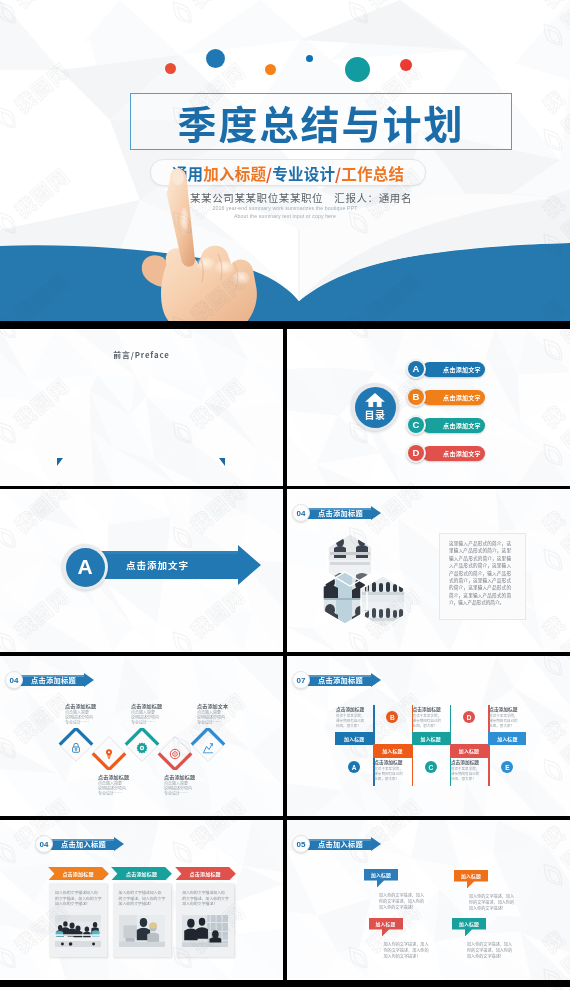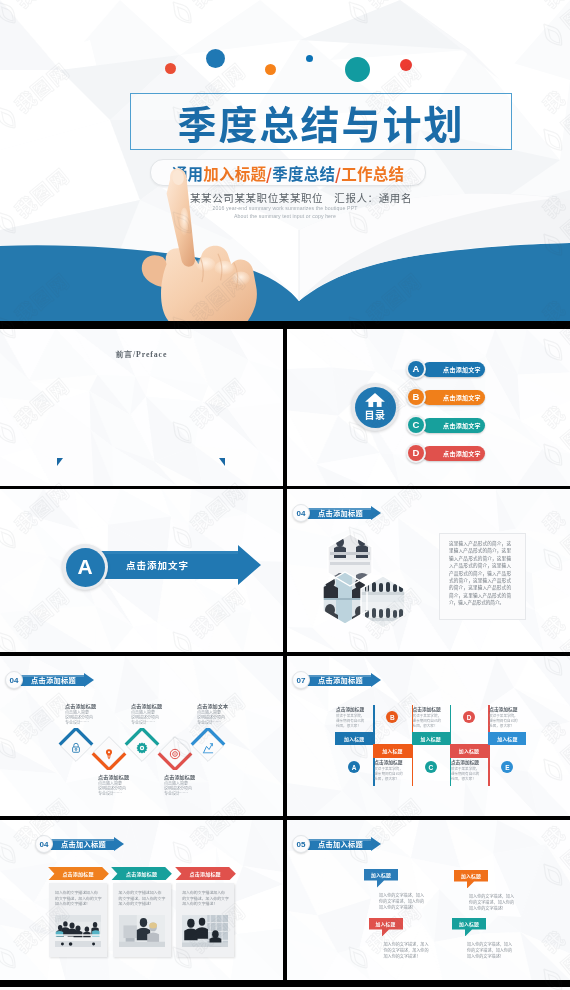--- a/index.html
+++ b/index.html
@@ -113,21 +113,21 @@
     <div class="dot" style="left:265px;top:64px;width:11px;height:11px;background:#f6821a;"></div>
     <div class="dot" style="left:306px;top:55px;width:7px;height:7px;background:#0b72b5;"></div>
     <div class="dot" style="left:345px;top:57px;width:25px;height:25px;background:#129ba0;"></div>
     <div class="dot" style="left:400px;top:59px;width:12px;height:12px;background:#ee3b31;"></div>
 
     <div id="titlebox">
       <div id="titletext">季度总结与计划</div>
     </div>
 
     <div id="subpill">
-      <span id="subparts"><span style="color: rgb(31, 111, 171);">通用</span><span style="color: rgb(239, 118, 34);">加入标题</span><span style="color: rgb(232, 85, 45);">/</span><span style="color: rgb(31, 111, 171);">季度总结</span><span style="color: rgb(232, 85, 45);">/</span><span style="color: rgb(239, 118, 34);">工作总结</span></span>
+      <span id="subparts"><span style="color: rgb(31, 111, 171);">通用</span><span style="color: rgb(239, 118, 34);">加入标题</span><span style="color: rgb(232, 85, 45);">/</span><span style="color: rgb(31, 111, 171);">专业设计</span><span style="color: rgb(232, 85, 45);">/</span><span style="color: rgb(239, 118, 34);">工作总结</span></span>
     </div>
 
     <svg id="hand" width="124" height="158" viewBox="0 0 140 178" style="position:absolute;left:140px;top:165px;">
       <defs>
         <linearGradient id="skin" x1="0" y1="0" x2="1" y2="1">
           <stop offset="0%" stop-color="#fbe0c8"></stop>
           <stop offset="45%" stop-color="#f6cfae"></stop>
           <stop offset="100%" stop-color="#e8b188"></stop>
         </linearGradient>
         <linearGradient id="skin2" x1="0.1" y1="0" x2="0.9" y2="1">
@@ -224,21 +224,21 @@
           <polygon points="113.12384994121105,119.36358024691359 155.5541678914364,135.05092592592592 178.3009957378013,160" fill="#f8f9fb"></polygon>
           <polygon points="113.12384994121105,119.36358024691359 178.3009957378013,160 114.25878649813835,160" fill="#fcfdfe"></polygon>
           <polygon points="155.5541678914364,135.05092592592592 196.27049407211445,119.14567901234568 204.0319909856947,160" fill="#f8f9fb"></polygon>
           <polygon points="155.5541678914364,135.05092592592592 204.0319909856947,160 178.3009957378013,160" fill="#fefefe"></polygon>
           <polygon points="196.27049407211445,119.14567901234568 260.8777667548501,124.09228395061729 251.1616487850284,160" fill="#fefefe"></polygon>
           <polygon points="196.27049407211445,119.14567901234568 251.1616487850284,160 204.0319909856947,160" fill="#f9fafc"></polygon>
           <polygon points="260.8777667548501,124.09228395061729 285,137.9405864197531 285,160" fill="#fefeff"></polygon>
           <polygon points="260.8777667548501,124.09228395061729 285,160 251.1616487850284,160" fill="#fcfdfe"></polygon>
         </svg>
       </div>
-    <div class="s-head cn" style="position:absolute;left:0;top:20px;width:283px;text-align:center;font-size:7.8px;color:#5b636b;font-weight:700;letter-spacing:.9px;font-family:Liberation Serif, serif;">前言/Preface</div>
+    <div class="s-head cn" style="position:absolute;left:0;top:20px;width:283px;text-align:center;font-size:7.8px;color:#5b636b;font-weight:700;letter-spacing:.9px;">前言/Preface</div>
     <div style="position:absolute;left:57px;top:129px;width:0;height:0;
                 border-left:6px solid #1a69a4;border-bottom:8px solid transparent;"></div>
     <div style="position:absolute;left:219px;top:129px;width:0;height:0;
                 border-right:6px solid #1a69a4;border-bottom:8px solid transparent;"></div>
   </div>
 
   <div class="slide" id="s-catalog" style="left:287px;top:329px;width:283px;height:157px;">
     <div class="polybg">
         <svg viewBox="0 0 285 160" preserveAspectRatio="none">
           <rect width="285" height="160" fill="#fcfdfe"></rect>

